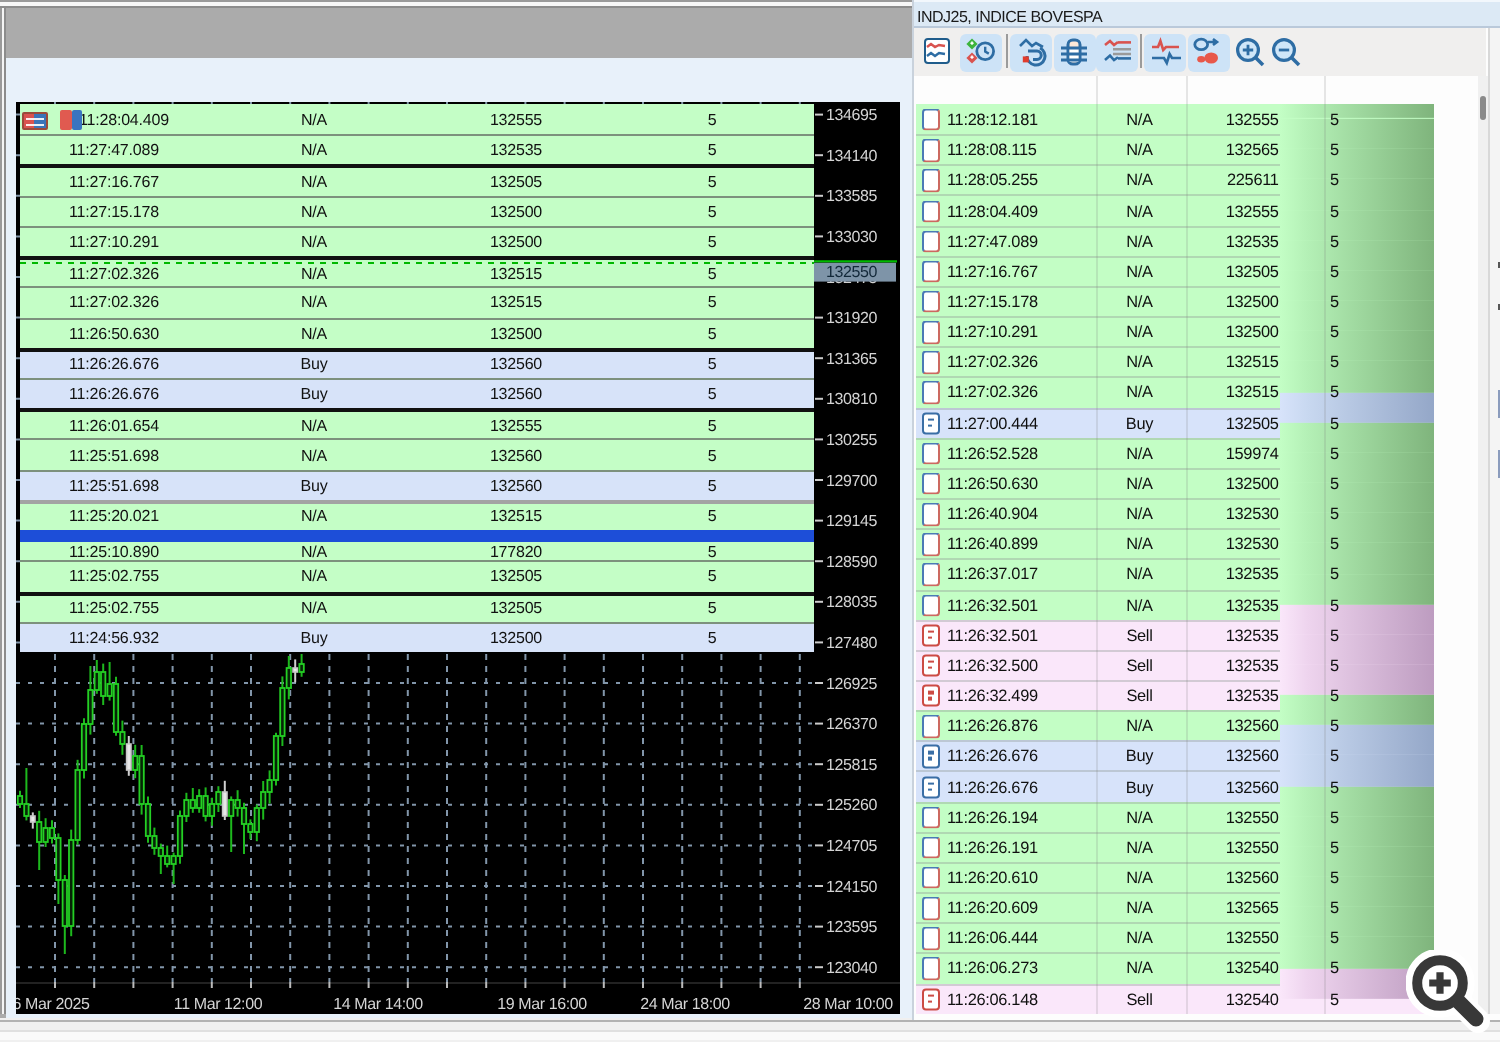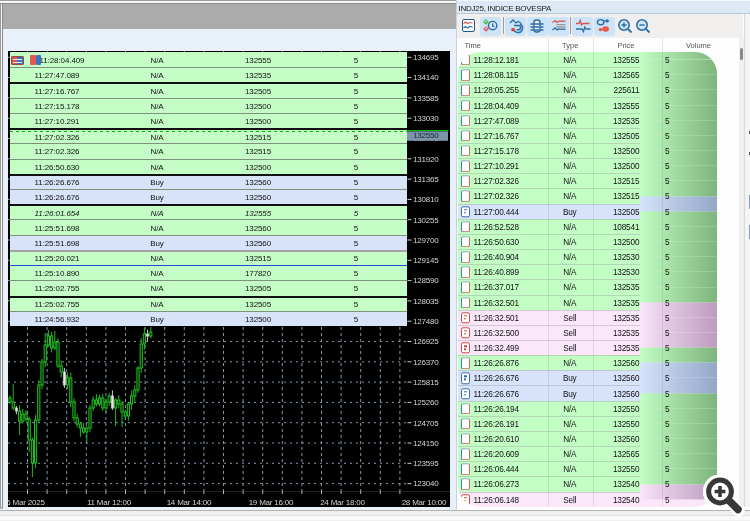--- a/index.html
+++ b/index.html
@@ -31,21 +31,21 @@
 .c3 { left:201px; width:94px; }
 .c4 { left:299px; width:94px; }
 
 #panel { position:absolute; left:456px; top:0; width:294px; height:521px; background:#fdfdfd; border-left:1px solid #c9d2dc; }
 #ptitle { position:absolute; left:0; top:0; width:294px; height:14px; background:#dce9f5;
   border-top:1px solid #f2f7fc; border-bottom:1px solid #bac9da; }
 #ptitle span { position:absolute; left:1.5px; top:2.5px; font-size:8px; letter-spacing:-0.25px; color:#1a1a1a; }
 #ptool { position:absolute; left:0; top:14px; width:286px; height:24px; background:#f0efee; }
 #phead { position:absolute; left:0; top:38px; width:281px; height:14px; background:#fdfdfd; font-size:7.5px; color:#575757; }
 #phead span { position:absolute; top:3px; }
-#prows { position:absolute; left:0.5px; top:52px; width:259px; height:455.2px; overflow:hidden;border-radius:22px; }
+#prows { position:absolute; left:0.5px; top:52px; width:259px; height:455.2px; overflow:hidden; }
 .rrow { position:relative; width:100%; height:15.17px; border-top:1px solid rgba(145,155,150,0.38); }
 .rrow:first-child { border-top:none; height:15.17px; }
 .rg { background:#c3fec5; }
 .rb { background:#d7e3fa; }
 .rp { background:#fae7fa; }
 .rg .grad { position:absolute; right:0; top:-1px; bottom:0; width:76.5px; background:linear-gradient(to right,#c3fec5 0%,#b4f0b6 18%,#7fb47c 100%); }
 .rb .grad { position:absolute; right:0; top:-1px; bottom:0; width:76.5px; background:linear-gradient(to right,#d7e3fa 0%,#c8d8f0 18%,#94a7c8 100%); }
 .rp .grad { position:absolute; right:0; top:-1px; bottom:0; width:76.5px; background:linear-gradient(to right,#fae7fa 0%,#eed4ee 18%,#bd9cc0 100%); }
 .rrow span { position:absolute; top:50%; transform:translateY(-50%); font-size:8.2px; color:#101010; letter-spacing:-0.15px; }
 .rc1 { left:16px; }
@@ -338,21 +338,21 @@
             <span class="c2">Buy</span>
             <span class="c3">132560</span>
             <span class="c4">5</span>
           </div>
           <div class="lrow lb" style="border-top:1px solid #7d917d;">
             <span class="c1">11:26:26.676</span>
             <span class="c2">Buy</span>
             <span class="c3">132560</span>
             <span class="c4">5</span>
           </div>
-          <div class="lrow lg" style="border-top:2px solid #111;font-style:italic;">
+          <div class="lrow lg" style="border-top:2px solid #111;">
             <span class="c1">11:26:01.654</span>
             <span class="c2">N/A</span>
             <span class="c3">132555</span>
             <span class="c4">5</span>
           </div>
           <div class="lrow lg" style="border-top:1px solid #7d917d;">
             <span class="c1">11:25:51.698</span>
             <span class="c2">N/A</span>
             <span class="c3">132560</span>
             <span class="c4">5</span>
@@ -362,21 +362,21 @@
             <span class="c2">Buy</span>
             <span class="c3">132560</span>
             <span class="c4">5</span>
           </div>
           <div class="lrow lg" style="border-top:2px solid #a3a3a3;">
             <span class="c1">11:25:20.021</span>
             <span class="c2">N/A</span>
             <span class="c3">132515</span>
             <span class="c4">5</span>
           </div>
-          <div class="lrow lg" style="border-top:1px solid #1d4ed8;padding-left:24px;">
+          <div class="lrow lg" style="border-top:6px solid #1d4ed8;padding-left:24px;">
             <span class="c1">11:25:10.890</span>
             <span class="c2">N/A</span>
             <span class="c3">177820</span>
             <span class="c4">5</span>
           </div>
           <div class="lrow lg" style="border-top:1px solid #7d917d;">
             <span class="c1">11:25:02.755</span>
             <span class="c2">N/A</span>
             <span class="c3">132505</span>
             <span class="c4">5</span>
@@ -476,26 +476,20 @@
           </svg>
         </div>
         <div style="position:absolute;left:177px;top:2.5px;width:20px;height:19px;">
           <svg width="17" height="17" viewBox="0 0 17 17" style="position:absolute;left:1px;top:1px;">
             <circle cx="7" cy="7" r="5.2" fill="#cfe6f8" stroke="#2e6da4" stroke-width="1.6"></circle>
             <path d="M4.4 7h5.2" stroke="#2e6da4" stroke-width="1.4"></path>
             <path d="M11 11 L14.5 14.5" stroke="#2e6da4" stroke-width="1.8"></path>
           </svg>
         </div>
       </div>
-    <div id="phead">
-      <span style="left:7.5px;">Time</span>
-      <span style="left:91px;width:44.5px;text-align:center;">Type</span>
-      <span style="left:146px;width:46px;text-align:center;">Price</span>
-      <span style="left:229px;">Volume</span>
-    </div>
     <div id="prows">
         <div class="rrow rg">
           <span class="ric in"></span>
           <span class="rc1">11:28:12.181</span>
           <span class="rc2">N/A</span>
           <span class="rc3">132555</span>
           <span class="rc4">5</span>
           <span class="grad"></span>
         </div>
         <div class="rrow rg">
@@ -578,21 +572,21 @@
           <span class="rc1">11:27:00.444</span>
           <span class="rc2">Buy</span>
           <span class="rc3">132505</span>
           <span class="rc4">5</span>
           <span class="grad"></span>
         </div>
         <div class="rrow rg">
           <span class="ric in"></span>
           <span class="rc1">11:26:52.528</span>
           <span class="rc2">N/A</span>
-          <span class="rc3">108541</span>
+          <span class="rc3">159974</span>
           <span class="rc4">5</span>
           <span class="grad"></span>
         </div>
         <div class="rrow rg">
           <span class="ric in"></span>
           <span class="rc1">11:26:50.630</span>
           <span class="rc2">N/A</span>
           <span class="rc3">132500</span>
           <span class="rc4">5</span>
           <span class="grad"></span>

